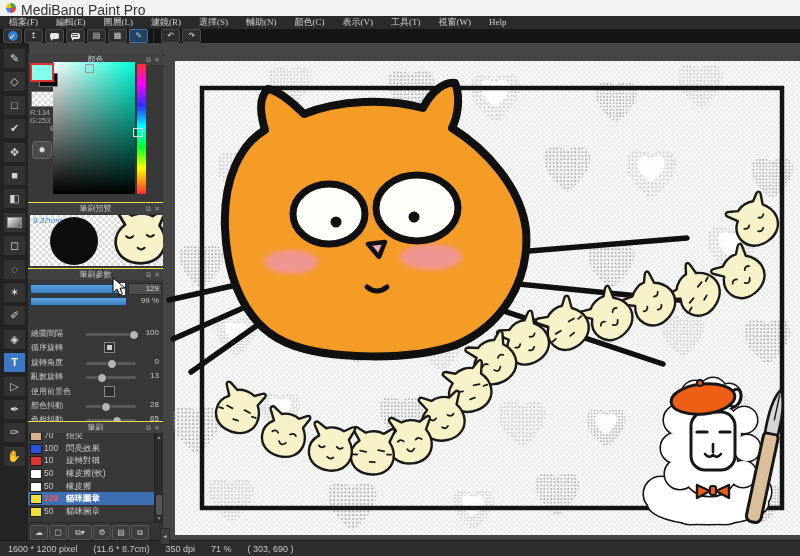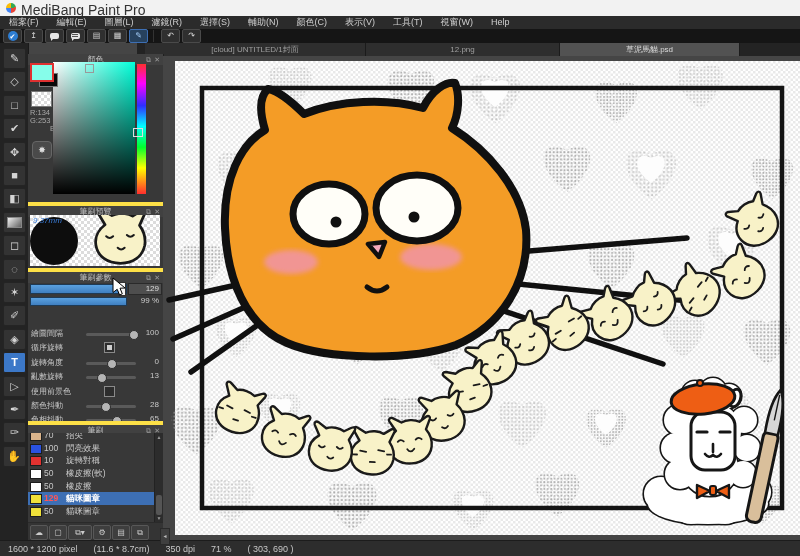--- a/index.html
+++ b/index.html
@@ -5,21 +5,21 @@
   html,body{margin:0;padding:0;background:#000;}
   .app{position:relative;width:800px;height:556px;overflow:hidden;
        font-family:"Liberation Sans",sans-serif;background:#454545;
        -webkit-user-select:none;user-select:none;}
   
   .titlebar{position:absolute;left:0;top:0;width:800px;height:16px;background:#f2f2f2;border-bottom:1px solid #d8d8d8;}
   .logo{position:absolute;left:6px;top:3px;width:10px;height:10px;border-radius:50%;
         background:conic-gradient(#34a853 0 22%,#ea4335 22% 50%,#4285f4 50% 76%,#fbbc05 76%);}
   .title-text{position:absolute;left:21px;top:2px;font-size:14px;color:#333;}
   
-  .menubar{position:absolute;left:0;top:16px;width:800px;height:13px;background:#2b2b2b;display:flex;align-items:center;}
+  .menubar{position:absolute;left:0;top:16px;width:800px;height:13px;background:#2b2b2b;display:flex;align-items:center;font-family:Liberation Serif, serif;}
   .menu-item{font-size:9px;color:#cfcfcf;padding:0 9px;line-height:13px;white-space:nowrap;}
   
   .toolbar{position:absolute;left:0;top:29px;width:800px;height:14px;background:#151515;display:flex;align-items:center;padding-left:3px;}
   .tb-btn{width:17px;height:12px;background:#2f2f2f;border:1px solid #4a4a4a;border-radius:2px;margin-right:2px;
           display:flex;align-items:center;justify-content:center;position:relative;}
   .tb-btn.active{background:#27425e;border-color:#3d6fb4;}
   .tb-glyph{font-size:8px;color:#d8d8d8;line-height:1;}
   .tb-btn.active .tb-glyph{color:#9ec7f0;}
   .tb-cloudball{width:10px;height:10px;border-radius:50%;background:#2d7dd2;display:flex;align-items:center;justify-content:center;}
   .tb-cloudball span{font-size:7px;color:#fff;line-height:1;}
@@ -36,30 +36,30 @@
   
   .toolstrip{position:absolute;left:0;top:43px;width:28px;height:497px;background:#232323;border-right:1px solid #1a1a1a;}
   .tool-btn{position:absolute;left:3px;width:21px;height:19px;background:#333;border:1px solid #242424;border-radius:2px;
             display:flex;align-items:center;justify-content:center;}
   .tool-btn span{font-size:11px;color:#d5d5d5;line-height:1;}
   .tool-btn.selected{background:#3c78c8;}
   .tool-btn.selected span{color:#fff;font-weight:bold;}
   .grad-chip{width:13px;height:9px;background:linear-gradient(135deg,#f0f0f0,#606060);border:1px solid #888;}
   
   .panels{position:absolute;left:28px;top:54px;width:135px;height:486px;background:#383838;border-right:1px solid #1f1f1f;}
-  .panel-header{position:absolute;left:0;width:135px;height:11px;background:#414141;border-top:4px solid #fde047;}
+  .panel-header{position:absolute;left:0;width:135px;height:11px;background:#414141;border-top:1px solid #fde047;}
   .panel-header.first{border-top:none;}
   .ph-title{position:absolute;left:0;right:0;text-align:center;font-size:8px;color:#c0c0c0;line-height:11px;}
   .ph-ico{position:absolute;top:0;font-size:7px;color:#9a9a9a;line-height:11px;}
   
   .swatch-fg{position:absolute;left:2px;top:9px;width:20px;height:15px;border:2px solid #e03030;z-index:3;}
   .swatch-bg{position:absolute;left:11px;top:19px;width:17px;height:12px;background:#0a0a0a;border:1px solid #777;z-index:2;}
   .checker{background-image:linear-gradient(45deg,#dcdcdc 25%,transparent 25%,transparent 75%,#dcdcdc 75%),
             linear-gradient(45deg,#dcdcdc 25%,#ffffff 25%,#ffffff 75%,#dcdcdc 75%);
-           background-size:6px 6px;background-position:0 0,3px 3px;background-color:#fff;}
+           background-size:6px 6px;background-position:0 0,3px 3px;background-color:#fff;padding-left:20px;}
   .swatch-tr{position:absolute;left:3px;top:37px;width:19px;height:14px;border:1px solid #777;}
   .rgb{position:absolute;left:2px;font-size:7.5px;color:#a8a8a8;line-height:8px;}
   .palette-btn{position:absolute;left:4px;top:87px;width:18px;height:16px;background:#4a4a4a;border:1px solid #666;border-radius:4px;
                display:flex;align-items:center;justify-content:center;font-size:9px;color:#ddd;}
   .svbox{position:absolute;left:25px;top:8px;width:82px;height:132px;
          background:linear-gradient(to bottom,rgba(0,0,0,0),#000),linear-gradient(to right,#fff,#00ffd9);}
   .sv-cursor{position:absolute;left:57px;top:10px;width:7px;height:7px;border:1px solid #999;background:transparent;}
   .huebar{position:absolute;left:109px;top:10px;width:9px;height:130px;
           background:linear-gradient(to bottom,#ff2e2e 0%,#ff00ff 15%,#2e2eff 32%,#00ffff 48%,#00ff2e 64%,#ffff00 80%,#ff2e2e 100%);}
   .hue-marker{position:absolute;left:105px;top:74px;width:8px;height:7px;border:1px solid #ddd;background:transparent;}
@@ -158,31 +158,20 @@
       </div>
       <div class="tb-sep"></div>
       <div class="tb-btn">
         <span class="tb-glyph">↶</span>
       </div>
       <div class="tb-btn">
         <span class="tb-glyph">↷</span>
       </div>
     </div>
 
-  <div class="tabbar" id="tabbar">
-      <div class="tab" style="width: 220px; margin-left: 8px;">
-        <span>[cloud] UNTITLED/1封面</span>
-      </div>
-      <div class="tab" style="width: 193px;">
-        <span>12.png</span>
-      </div>
-      <div class="tab active" style="width: 179px;">
-        <span>草泥馬貓.psd</span>
-      </div>
-    </div>
 
   <div class="toolstrip" id="toolstrip">
       <div class="tool-btn" style="top: 5px;">
         <span>✎</span>
       </div>
       <div class="tool-btn" style="top: 28.4px;">
         <span>◇</span>
       </div>
       <div class="tool-btn" style="top: 51.8px;">
         <span>□</span>

